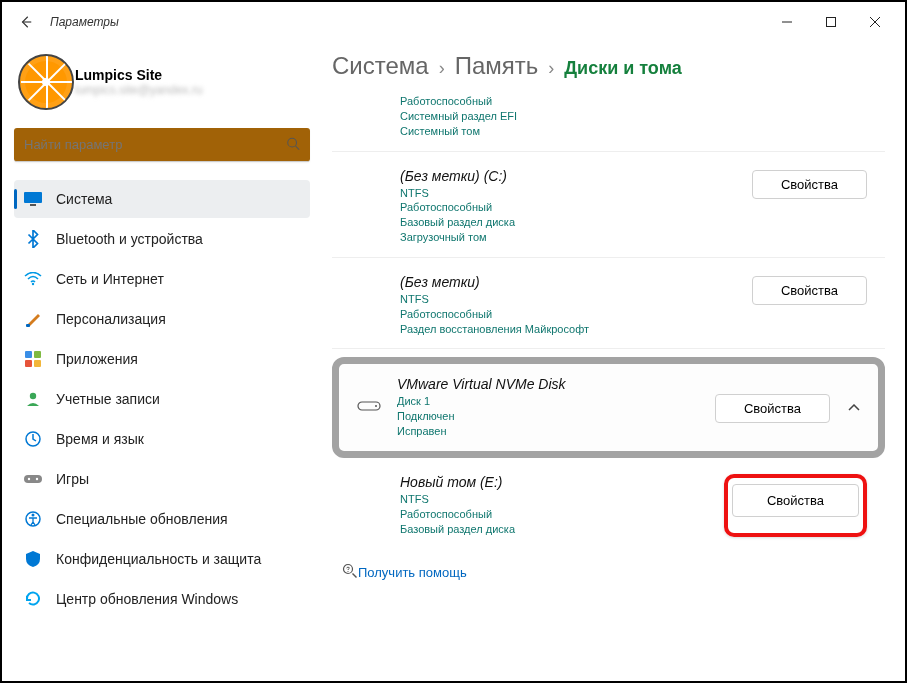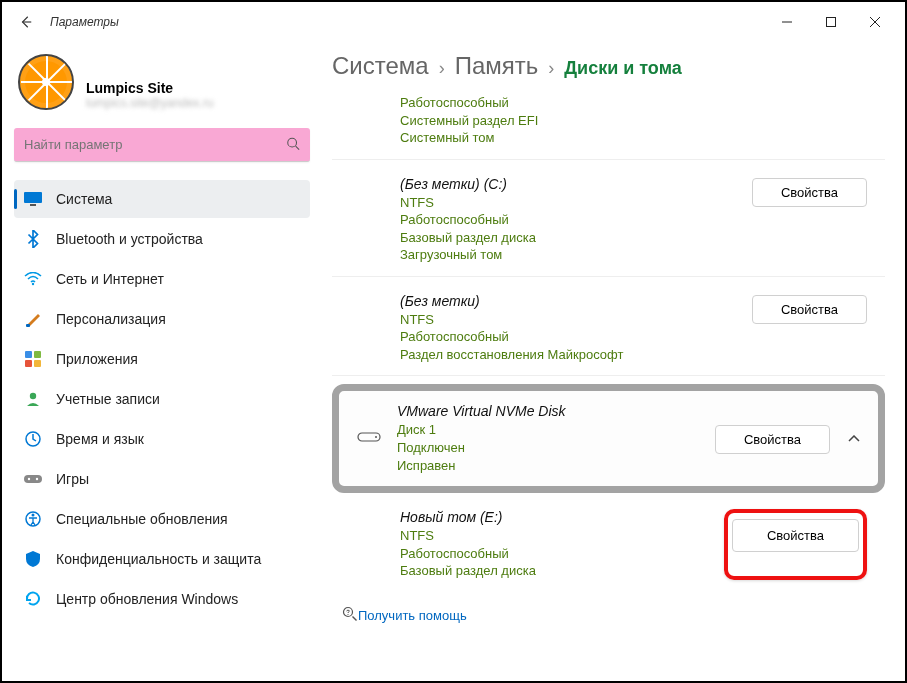--- a/index.html
+++ b/index.html
@@ -5,48 +5,48 @@
 * { box-sizing: border-box; margin: 0; padding: 0; font-family: "Segoe UI", Arial, sans-serif; }
 body { background: #fff; width: 907px; height: 683px; overflow: hidden; position: relative; border: 2px solid #000; }
 .titlebar { display: flex; align-items: center; height: 40px; padding: 0 8px; }
 .tb-back { width: 32px; height: 32px; display: flex; align-items: center; justify-content: center; color: #333; font-size: 14px; cursor: pointer; }
 .tb-title { font-size: 12px; color: #333; margin-left: 8px; font-style: italic; }
 .tb-right { margin-left: auto; display: flex; }
 .tb-btn { width: 44px; height: 32px; display: flex; align-items: center; justify-content: center; color: #333; font-size: 12px; cursor: pointer; }
 .tb-btn svg { stroke: #222; }
 .app { display: flex; height: calc(100% - 40px); }
 .sidebar { width: 320px; padding: 12px; display: flex; flex-direction: column; }
-.profile { display: flex; align-items: flex-end; gap: 12px; margin-bottom: 18px; padding: 0 4px; }
+.profile { display: flex; align-items: center; gap: 1px; margin-bottom: 18px; padding: 0 4px; }
 .avatar { width: 56px; height: 56px; border-radius: 50%; background: radial-gradient(circle at 50% 50%, #ffa015 0%, #ffa015 100%); position: relative; overflow: hidden; border: 2px solid #444; }
 .avatar::before { content:""; position:absolute; inset:5px; border-radius:50%; background:#ff9800; }
 .avatar .slice { position:absolute; top:50%; left:50%; width:2px; height:50%; background:#fff; transform-origin: top center; }
 .avatar .center { position:absolute; top:50%; left:50%; width:8px; height:8px; background:#fff; border-radius:50%; transform:translate(-50%,-50%); }
 .profile-text { display:flex; flex-direction:column; }
 .profile-name { font-weight:600; font-size:14px; }
 .profile-email { font-size:12px; color:#bbb; filter: blur(2px); }
 .search { position:relative; margin-bottom: 18px; }
-.search input { width:100%; height:34px; border:none; border-bottom:1px solid #ccc; background:#f9a8d4; padding: 0 36px 0 10px; font-size:13px; outline:none; box-shadow: 0 1px 2px rgba(0,0,0,0.06); border-radius:3px; }
+.search input { width:100%; height:34px; border:none; border-bottom:1px solid #ccc; background:#a16207; padding: 0 36px 0 10px; font-size:13px; outline:none; box-shadow: 0 1px 2px rgba(0,0,0,0.06); border-radius:3px; }
 .search .s-icon { position:absolute; right:10px; top:50%; transform:translateY(-50%); color:#555; font-size:14px; }
 .nav { list-style:none; display:flex; flex-direction:column; gap:2px; }
 .nav li { display:flex; align-items:center; gap:14px; height:38px; padding:0 10px; border-radius:4px; font-size:14px; color:#222; cursor:pointer; position:relative; }
 .nav li.active { background:#eceef0; }
 .nav li.active::before { content:""; position:absolute; left:0; top:9px; bottom:9px; width:3px; background:#0067c0; border-radius:2px; }
 .nav .n-icon { width:18px; height:18px; display:flex; align-items:center; justify-content:center; }
 .main { flex:1; padding: 10px 20px 0 10px; overflow:hidden; display:flex; flex-direction:column; }
 .breadcrumb { display:flex; align-items:baseline; gap:10px; margin-bottom: 14px; flex-wrap:wrap; }
 .bc-link { font-size:24px; color:#666; cursor:pointer; }
 .bc-sep { font-size:18px; color:#888; }
 .bc-current { font-size:18px; font-weight:600; color:#15803d; }
 .list { display:flex; flex-direction:column; gap:4px; }
 .card { border:7px solid #a3a3a3; border-radius:12px; background:#fdfdfd; padding:12px 18px 12px 58px; position:relative; display:flex; }
 .card.sub { border:none; border-bottom:1px solid #eee; border-radius:0; background:transparent; padding-left:68px; }
 .card.sub:last-of-type { border-bottom:none; }
 .card-info { flex:1; }
 .card-title { font-size:14px; color:#111; margin-bottom:2px;font-style:italic; }
-.card-meta { font-size:13px; color:#4d7c0f; line-height:1.35; }
+.card-meta { font-size:11px; color:#0f766e; line-height:1.35; }
 .card-icon { position:absolute; left:18px; top:50%; transform:translateY(-50%); width:24px; height:18px; }
 .prop-btn { align-self:flex-start; margin-top:2px; padding:6px 28px; font-size:13px; background:#fff; border:1px solid #d0d0d0; border-radius:4px; cursor:pointer; }
 .chev { margin-left:18px; align-self:center; color:#555; font-size:12px; }
 .highlight { border:4px solid #e11; border-radius:10px; padding:4px; box-shadow:0 1px 3px rgba(0,0,0,0.15); }
 .help { display:flex; align-items:center; margin-top:14px; padding-left:10px; }
 .help-icon { color:#555; font-size:14px; }
 .help-link { color:#0067c0; font-size:13px; cursor:pointer; }
 </style>
 </head>
 <body>

